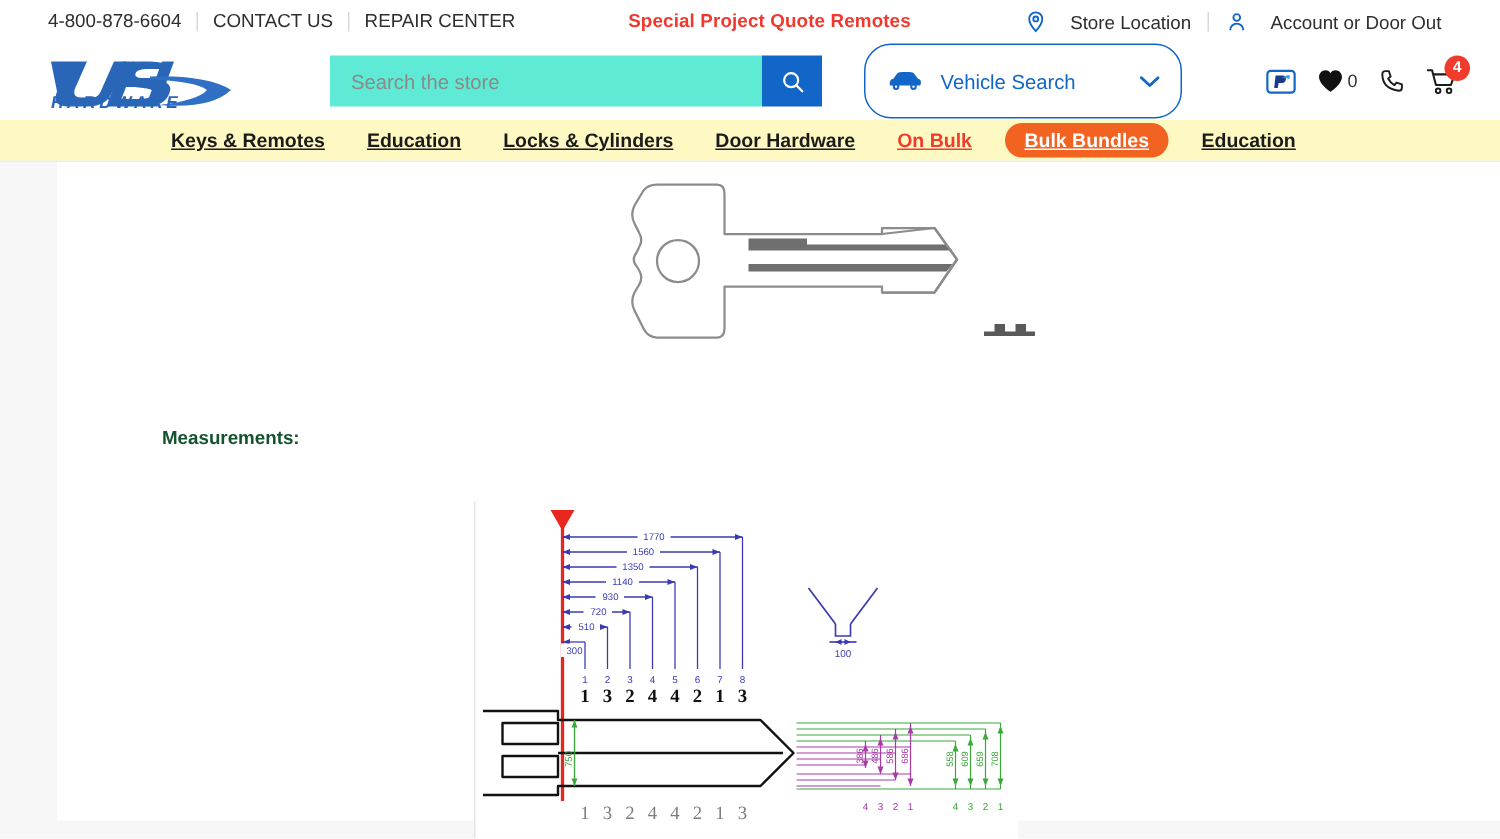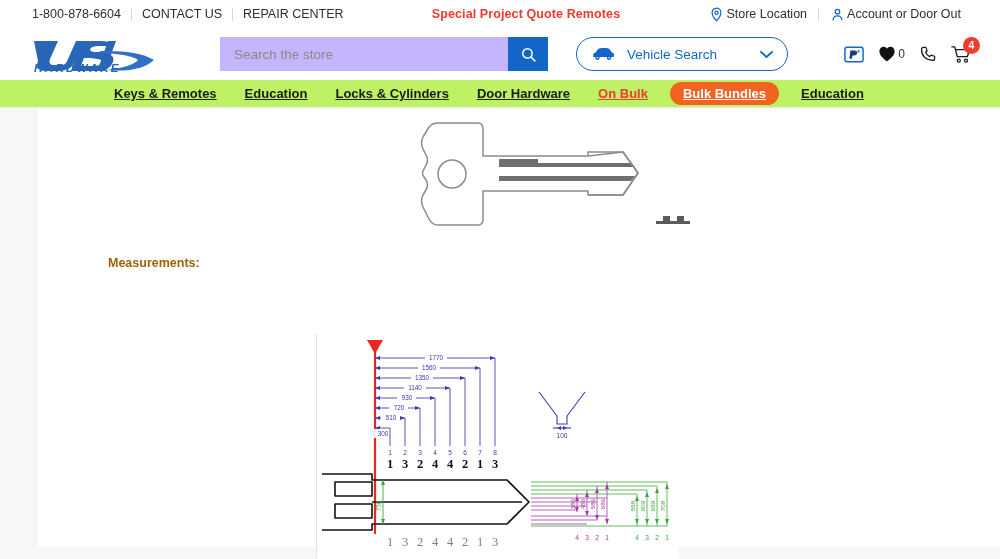--- a/index.html
+++ b/index.html
@@ -24,52 +24,52 @@
   .top-left .tl-item { padding:0 10px; }
   .top-left .tl-item:first-child { padding-left:4px; }
   .tl-sep { width:1px; height:13px; background:#d8d8d8; }
   .top-center {
     flex:1; text-align:center;
     color:#f0382e; font-weight:bold; font-size:12.5px;
     letter-spacing:.1px;
   }
   .top-right { display:flex; align-items:center; gap:0; }
   .top-right .tr-item {
-    display:flex; align-items:center; gap:2px; padding:0 11px;
+    display:flex; align-items:flex-end; gap:15px; padding:0 11px;
   }
 
   
   .header {
     height:52px; background:#fff;
     display:flex; align-items:center;
     padding:0 28px;
   }
   .logo { width:130px; height:42px; flex:0 0 130px; }
 
   .search-wrap {
     margin-left:62px;
     display:flex; align-items:center;
     width:328px; height:34px;
   }
   .search-input {
     flex:1; height:34px; border:0; outline:0;
-    background:#c4b5fd; padding:0 14px;
+    background:#5eead4; padding:0 14px;
     font-size:13.5px; color:#555;
     font-family:"Liberation Sans", sans-serif;
   }
   .search-input::placeholder { color:#8a8a8a; }
   .search-btn {
     width:40px; height:34px; border:0; cursor:pointer;
     background:#1266c8;
     display:flex; align-items:center; justify-content:center;
   }
 
   .vehicle-search {
     margin-left:28px;
-    width:212px; height:34px;
+    width:212px; height:50px;
     border:1.6px solid #1266c8; border-radius:18px;
     display:flex; align-items:center;
     padding:0 14px; cursor:pointer;
     color:#1266c8; font-size:13.5px;
     background:#fff;
   }
   .vehicle-search .vs-label { flex:1; margin-left:12px; }
 
   .header-icons {
     margin-left:auto;
@@ -80,21 +80,21 @@
   .cart-badge {
     position:absolute; top:-8px; right:-8px;
     width:17px; height:17px; border-radius:50%;
     background:#ef3c2d; color:#fff;
     font-size:10.5px; font-weight:bold;
     display:flex; align-items:center; justify-content:center;
   }
 
   
   .nav {
-    height:28px; background:#bef264;
+    height:28px; background:#fef9c3;
     display:flex; align-items:center;
     padding:0 28px 0 100px;
     font-size:13px; font-weight:bold;
     border-bottom:1px solid #ededed;
   }
   .nav-item { padding:0 14px; color:#1b1b1b; cursor:pointer; white-space:nowrap; }
   .nav-item.sale { color:#ef3c2d; }
   .nav-item.pill {
     background:#f26322; color:#fff;
     border-radius:13px; padding:4px 13px;
@@ -103,35 +103,35 @@
 
   
   .page { position:relative; height:439px; background:#f7f7f8; }
   .content {
     position:absolute; left:38px; top:0; right:0; bottom:0;
     background:#fff;
   }
 
   .key-image { position:absolute; left:345px; top:10px; }
   .measure-label {
-    position:absolute; left:70px; top:148px;
-    font-size:12.5px; font-weight:bold; color:#a16207;
+    position:absolute; left:70px; top:177px;
+    font-size:12.5px; font-weight:bold; color:#14532d;
   }
   .diagram {
     position:absolute; left:278px; top:226px;
     width:362px; height:230px;
     background:#fff; border-left:1px solid #e4e4e4;
   }
 </style>
 </head>
 <body>
 
 <div class="topbar">
   <div class="top-left">
-    <a class="tl-item" href="#">1-800-878-6604</a>
+    <a class="tl-item" href="#">4-800-878-6604</a>
     <div class="tl-sep"></div>
     <a class="tl-item" href="#">CONTACT US</a>
     <div class="tl-sep"></div>
     <a class="tl-item" href="#">REPAIR CENTER</a>
   </div>
 
   <div class="top-center">Special Project Quote Remotes</div>
 
   <div class="top-right">
     <a class="tr-item" href="#">

